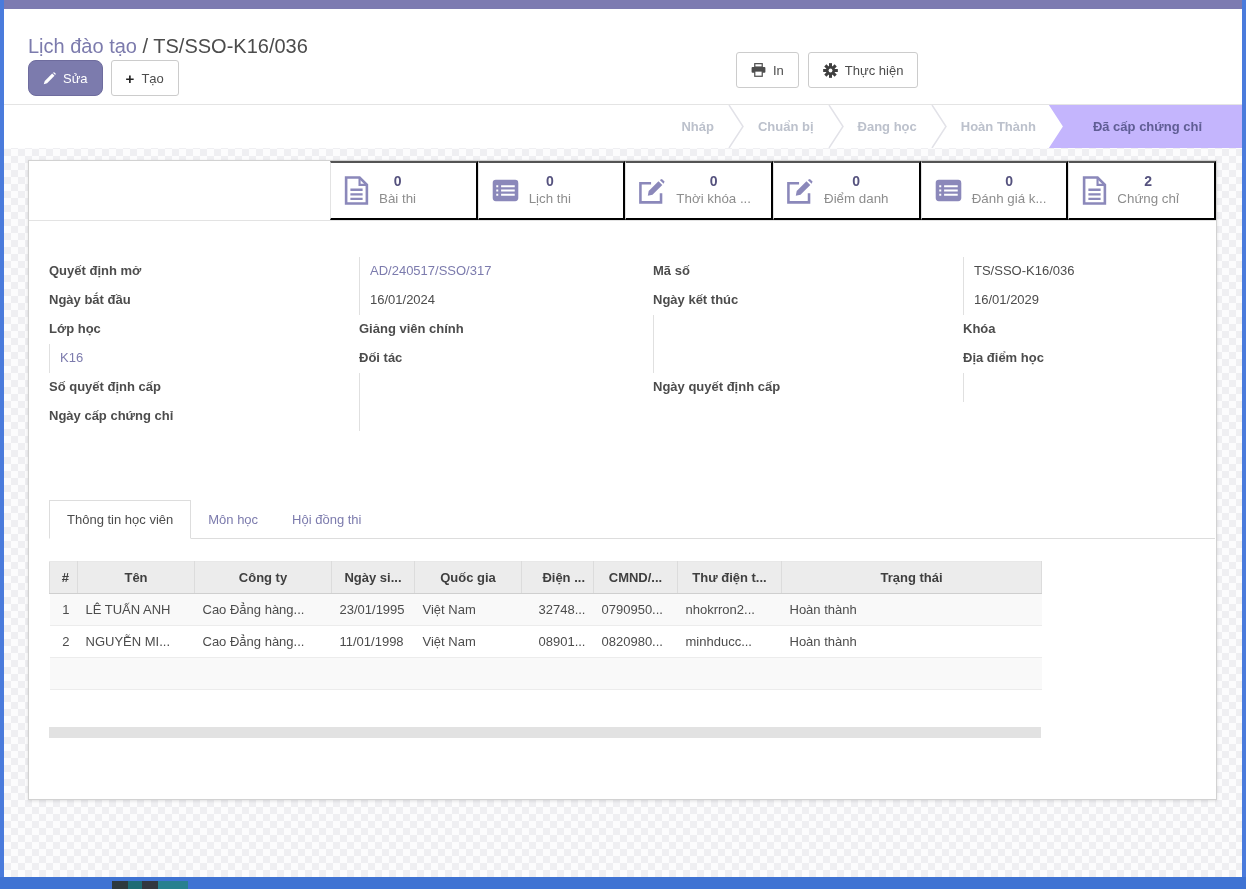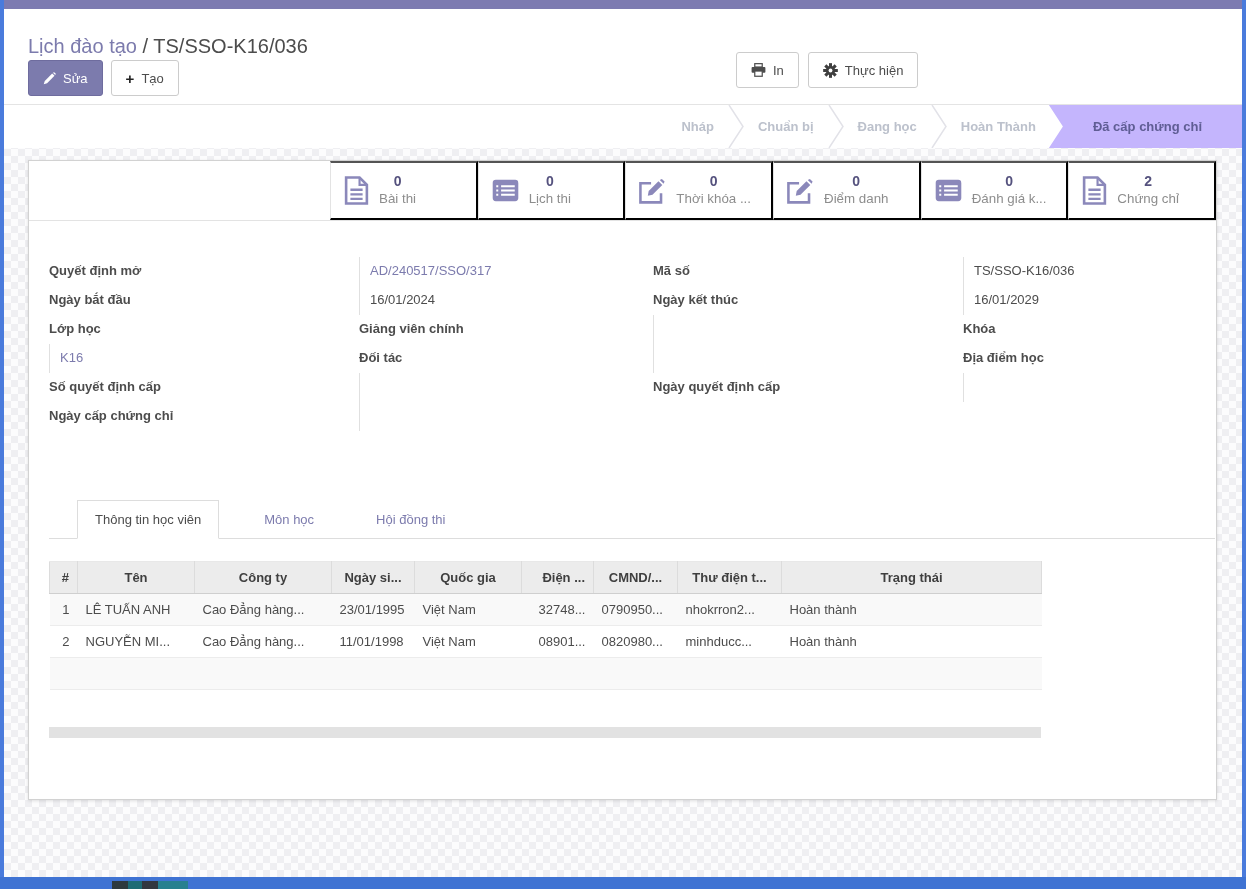--- a/index.html
+++ b/index.html
@@ -33,21 +33,21 @@
   .breadcrumb .crumb-link { color:#7c7bad; cursor:pointer; }
   .breadcrumb .crumb-sep, .breadcrumb .crumb-cur { color:#4c4c4c; }
 
   .grp-left  { position:absolute; left:24px; top:51px; display:flex; gap:8px; }
   .grp-right { position:absolute; left:732px; top:43px; display:flex; gap:9px; }
   .btn {
     height:36px; border-radius:3px; border:1px solid #ccc; background:#fff;
     color:#4c4c4c; font-size:13px; padding:0 14px; display:inline-flex;
     align-items:center; gap:7px; cursor:pointer; font-family:inherit; white-space:nowrap;
   }
-  .btn-primary { background:#7c7bad; border-color:#6e6c9e; color:#fff; }
+  .btn-primary { background:#7c7bad; border-color:#6e6c9e; color:#fff;border-radius:8px; }
   .btn .plus-glyph { font-weight:bold; font-size:15px; color:#222; }
   .btn svg { display:block; }
 
   .statusbar {
     position:absolute; left:0; right:0; bottom:0; height:44px;
     border-top:1px solid #e4e4e4; display:flex; justify-content:flex-end; align-items:stretch;
     background:#fff; overflow:hidden;
   }
   .step {
     display:flex; align-items:center; padding:0 13px;
@@ -85,21 +85,21 @@
   }
   .f-label { font-weight:bold; padding:5px 20px 5px 0; line-height:1.45; }
   .f-value { border-left:1px solid #e0e0e0; padding:5px 0 5px 10px; line-height:1.45; min-height:29px; }
   .f-value .txt { display:inline-block; max-width:212px; vertical-align:top; }
   .link { color:#7c7bad; cursor:pointer; }
 
   .tabbar {
     position:absolute; top:339px; left:20px; right:1px; height:39px;
     border-bottom:1px solid #ddd; display:flex; align-items:stretch;
   }
-  .tab { padding:12px 17px; display:flex; align-items:center; color:#7c7bad; cursor:pointer;margin-left:28px; }
+  .tab { padding:12px 17px; display:flex; align-items:center; color:#7c7bad; cursor:pointer; }
   .tab.active {
     background:#fff; border:1px solid #ddd; border-bottom:1px solid #fff;
     color:#4c4c4c; margin-bottom:-1px; font-weight:normal;
   }
 
   table.students { position:absolute; top:400px; left:20px; width:992px; border-collapse:collapse; table-layout:fixed; }
   .students th {
     background:#ececec; font-weight:bold; text-align:center; padding:8px 8px;
     border:1px solid #dcdcdc; border-top-color:#e8e8e8; border-bottom:1px solid #cfcfcf;
     white-space:nowrap; overflow:hidden; color:#3f3f3f;

